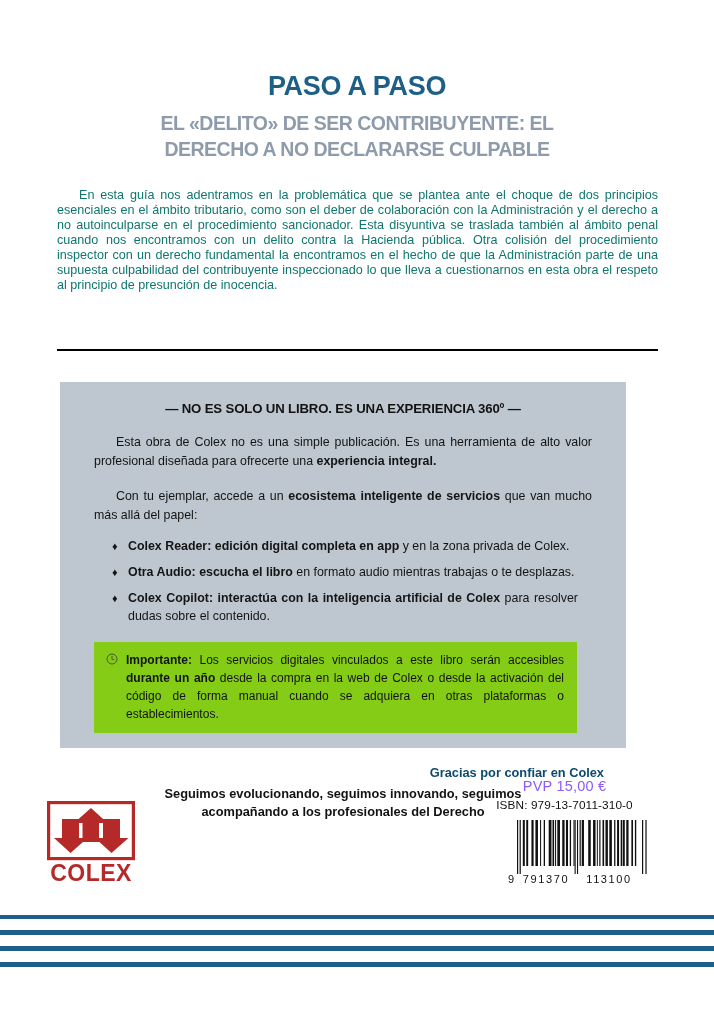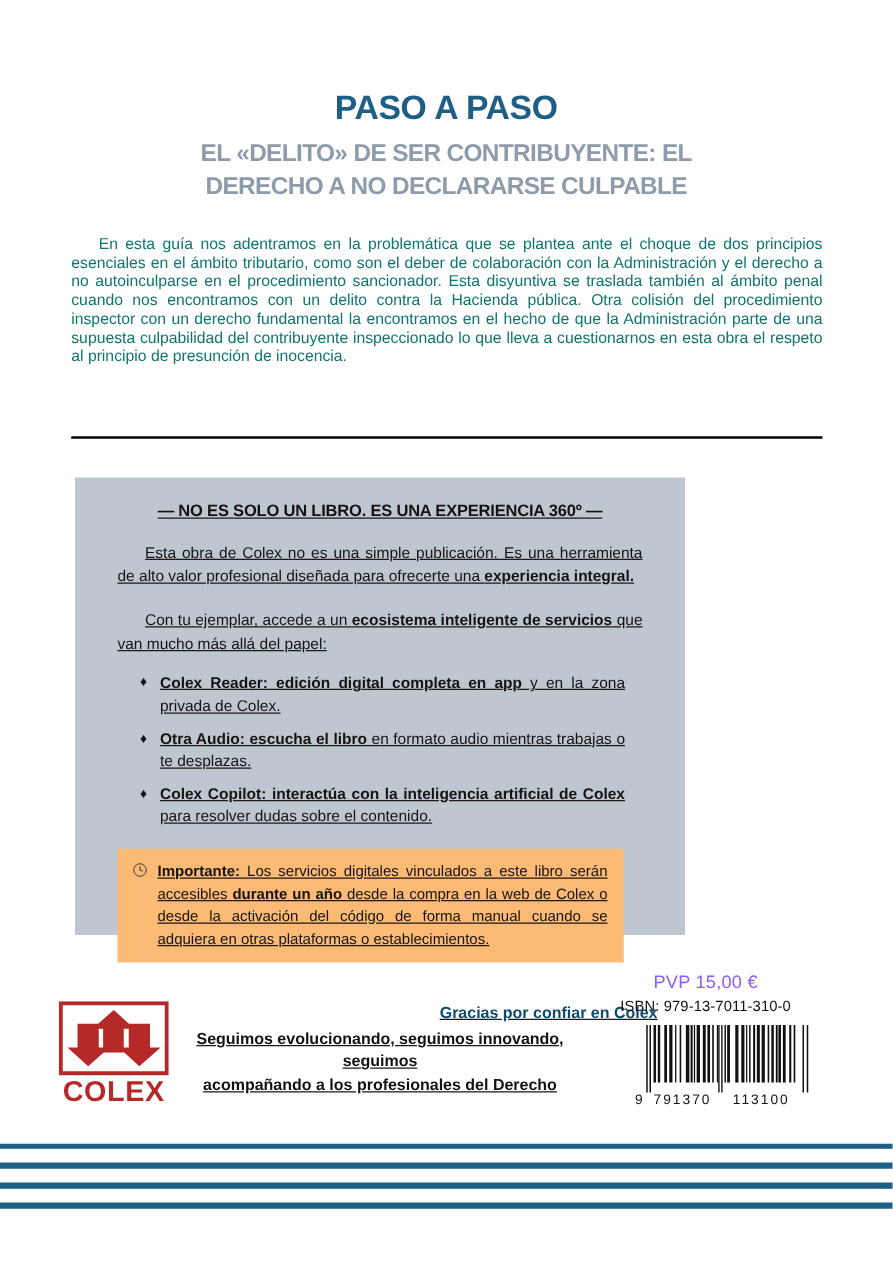--- a/index.html
+++ b/index.html
@@ -77,25 +77,24 @@
     width: 601px;
     height: 2.4px;
     background: #000000;
   }
 
   
   .panel {
     position: absolute;
     left: 60px;
     top: 382px;
-    width: 488px;
+    width: 566px;
     height: 366px;
     background: #bec7d0;
     padding: 0 22px;
-    text-decoration: underline;
   }
 
   .panel-heading {
     margin-top: 19px;
     text-align: center;
     font-size: 13.2px;
     font-weight: bold;
     letter-spacing: -0.15px;
     color: #121212;
   }
@@ -137,21 +136,21 @@
     font-size: 11px;
     line-height: 18.6px;
     color: #141414;
   }
 
   .bullet-item b { font-weight: bold; }
 
   
   .notice {
     margin: 16px 27px 0 12px;
-    background: #fdba74;
+    background: #84cc16;
     padding: 9px 13px 10px 11px;
     position: relative;
   }
 
   .notice-body {
     font-size: 12px;
     line-height: 18px;
     text-align: justify;
     color: #141414;
     padding-left: 21px;

